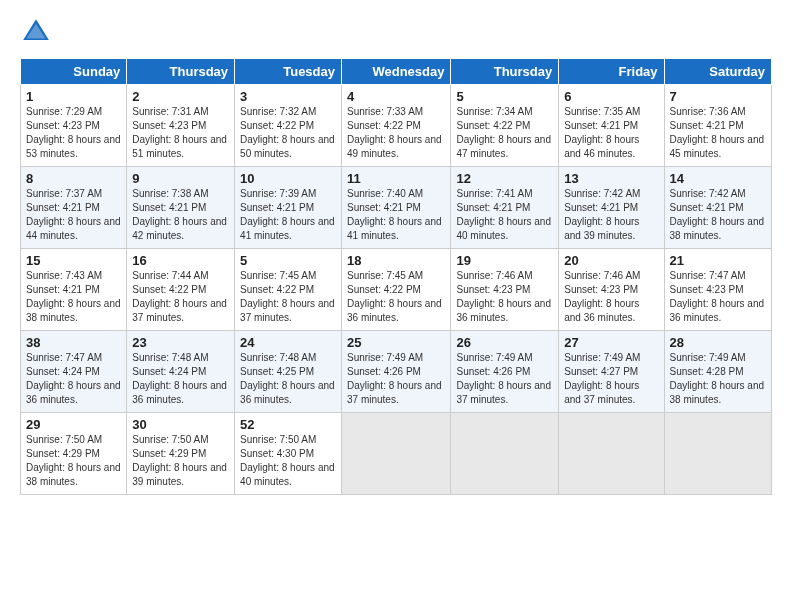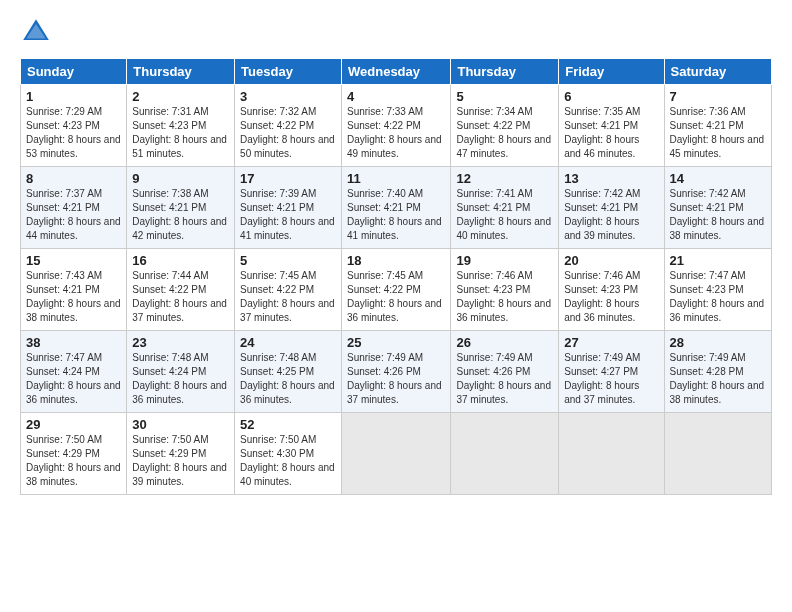--- a/index.html
+++ b/index.html
@@ -60,21 +60,21 @@
       color: #555;
     }
     .calendar-table {
       width: 100%;
       border-collapse: collapse;
       font-size: 10.5px;
     }
     .calendar-table th {
       background: #1a6fc4;
       color: #fff;
-      text-align: left;
+      text-align: right;
       padding: 5px 6px;
       font-size: 13px;
       font-weight: bold;
       border: 1px solid #fff;
     }
     .calendar-table td {
       border: 1px solid #ccc;
       vertical-align: top;
       padding: 4px 5px;
       width: 113px;
@@ -168,21 +168,21 @@
         <tr>
           <td>
         <span class="day-num">8</span>
         <span class="day-info">Sunrise: 7:37 AM<br>Sunset: 4:21 PM<br>Daylight: 8 hours and 44 minutes.</span>
       </td>
           <td>
         <span class="day-num">9</span>
         <span class="day-info">Sunrise: 7:38 AM<br>Sunset: 4:21 PM<br>Daylight: 8 hours and 42 minutes.</span>
       </td>
           <td>
-        <span class="day-num">17</span>
+        <span class="day-num">10</span>
         <span class="day-info">Sunrise: 7:39 AM<br>Sunset: 4:21 PM<br>Daylight: 8 hours and 41 minutes.</span>
       </td>
           <td>
         <span class="day-num">11</span>
         <span class="day-info">Sunrise: 7:40 AM<br>Sunset: 4:21 PM<br>Daylight: 8 hours and 41 minutes.</span>
       </td>
           <td>
         <span class="day-num">12</span>
         <span class="day-info">Sunrise: 7:41 AM<br>Sunset: 4:21 PM<br>Daylight: 8 hours and 40 minutes.</span>
       </td>

